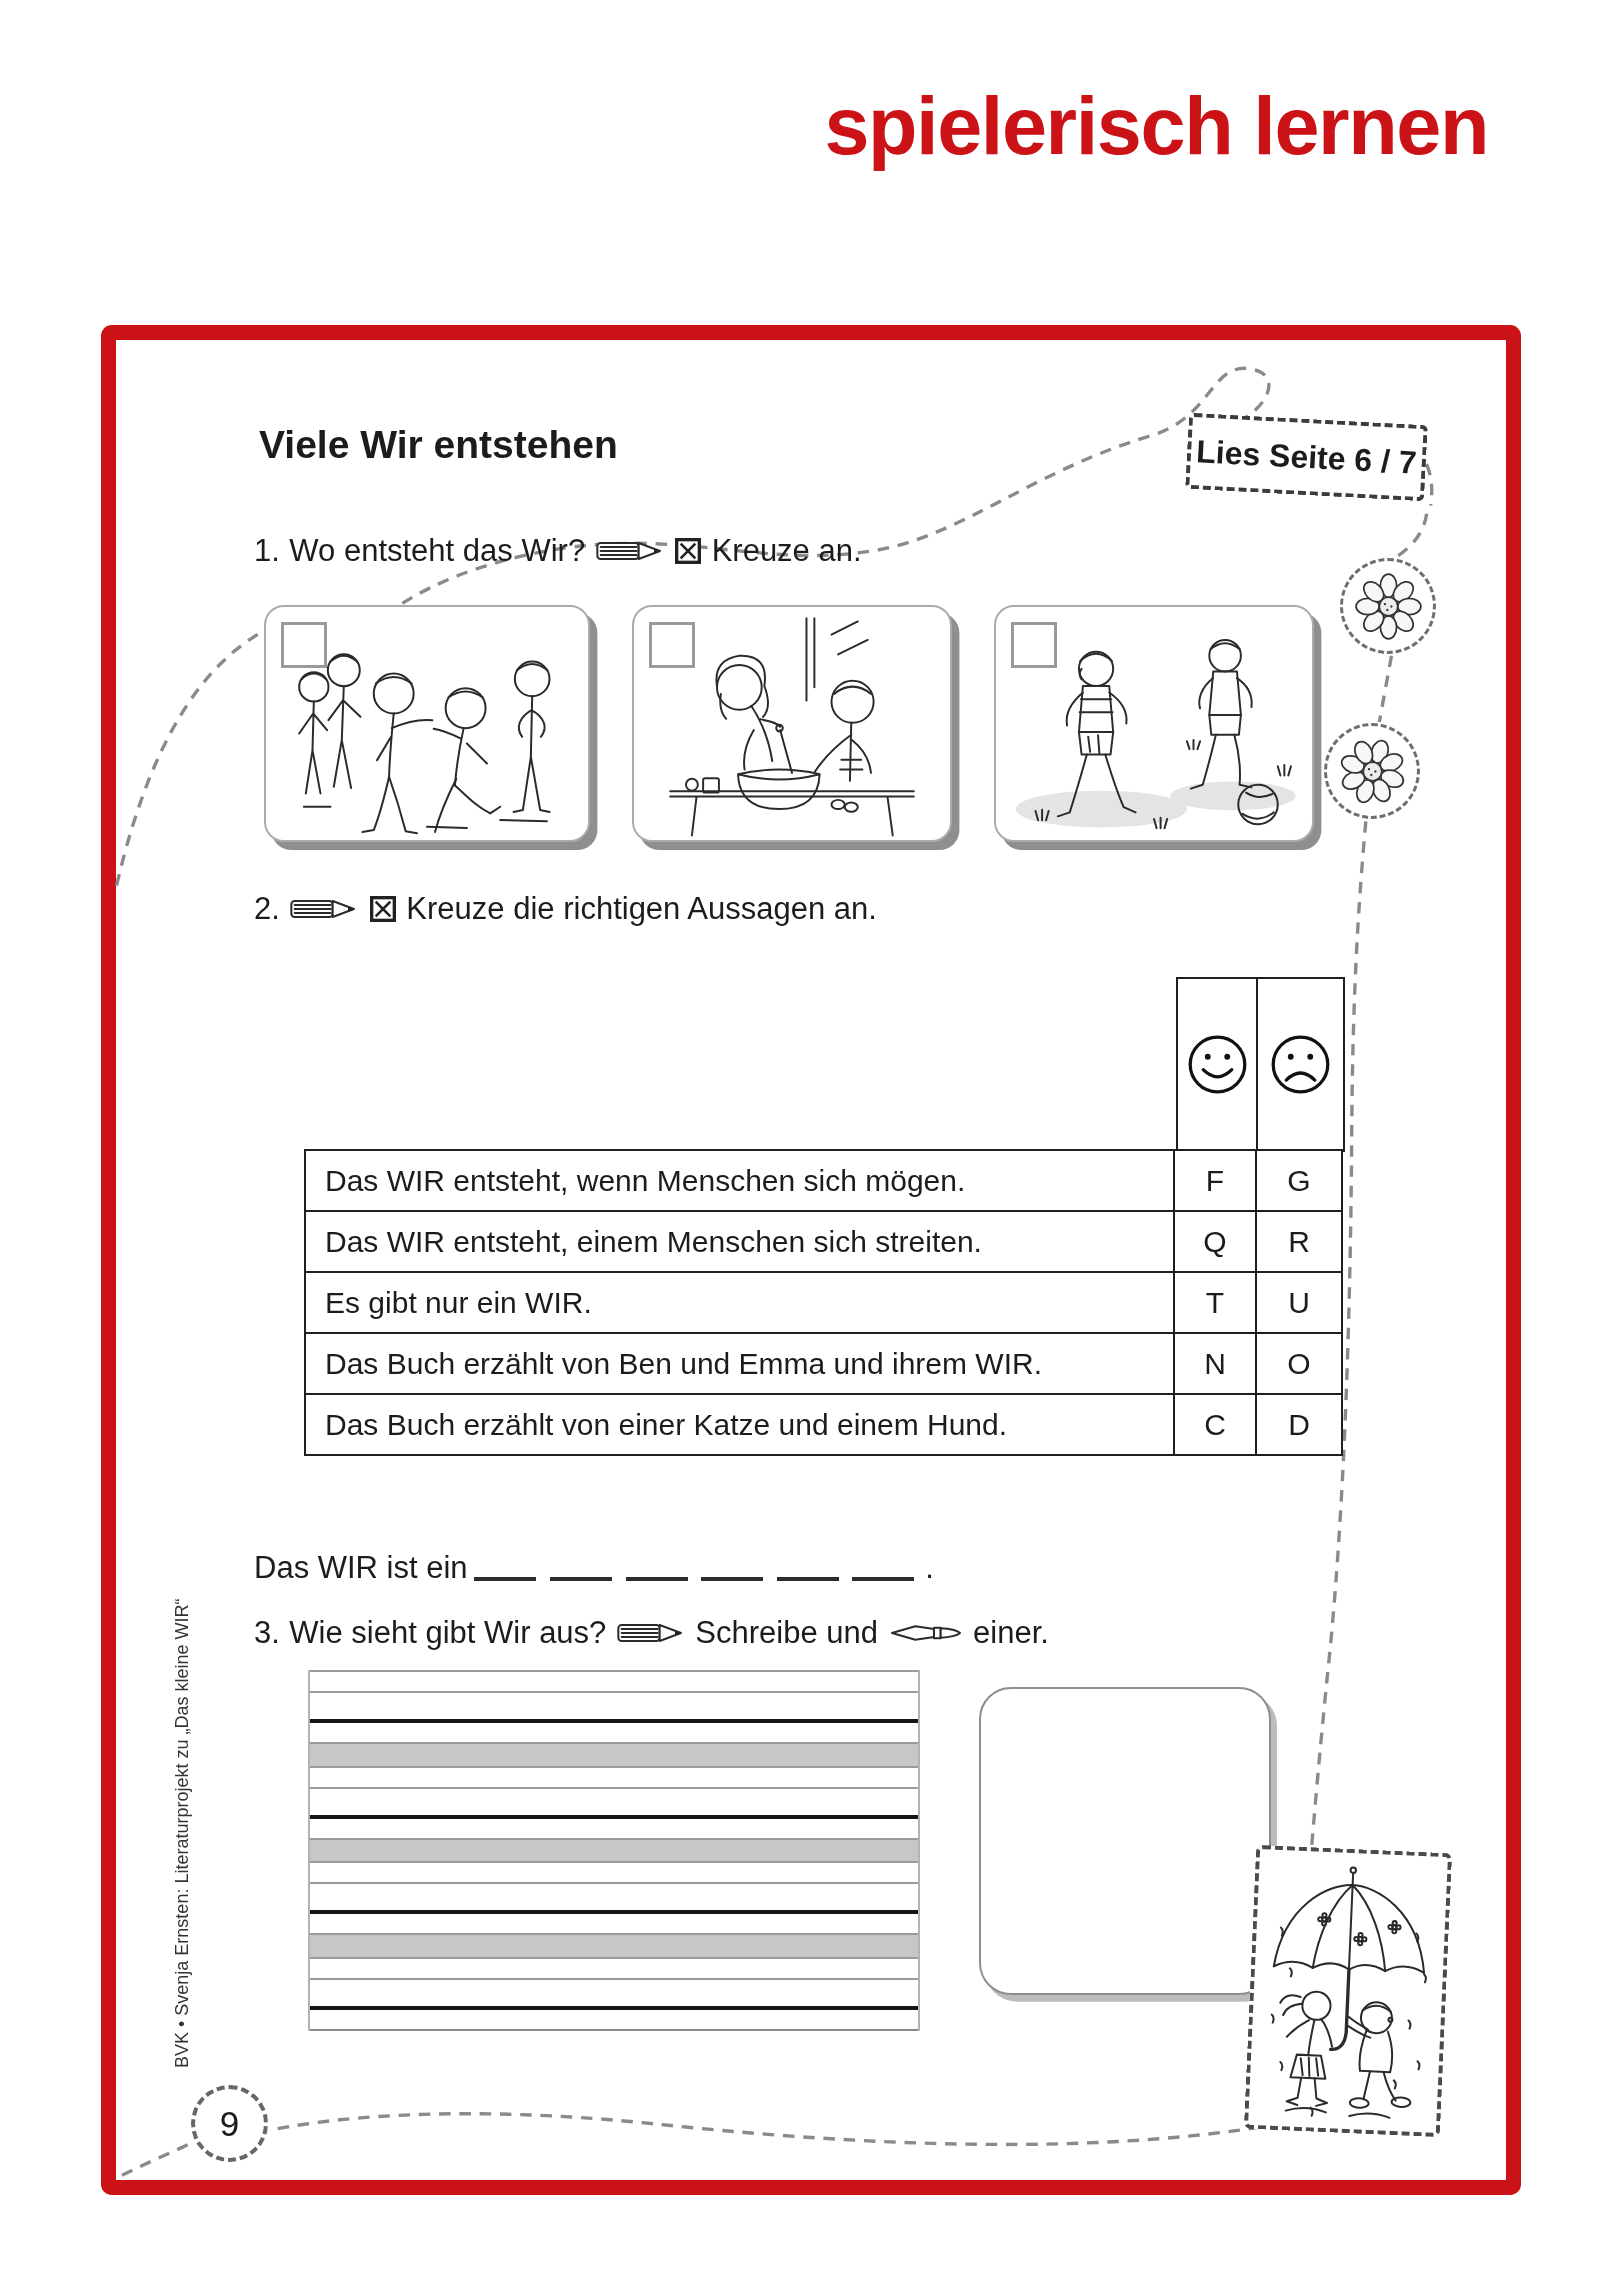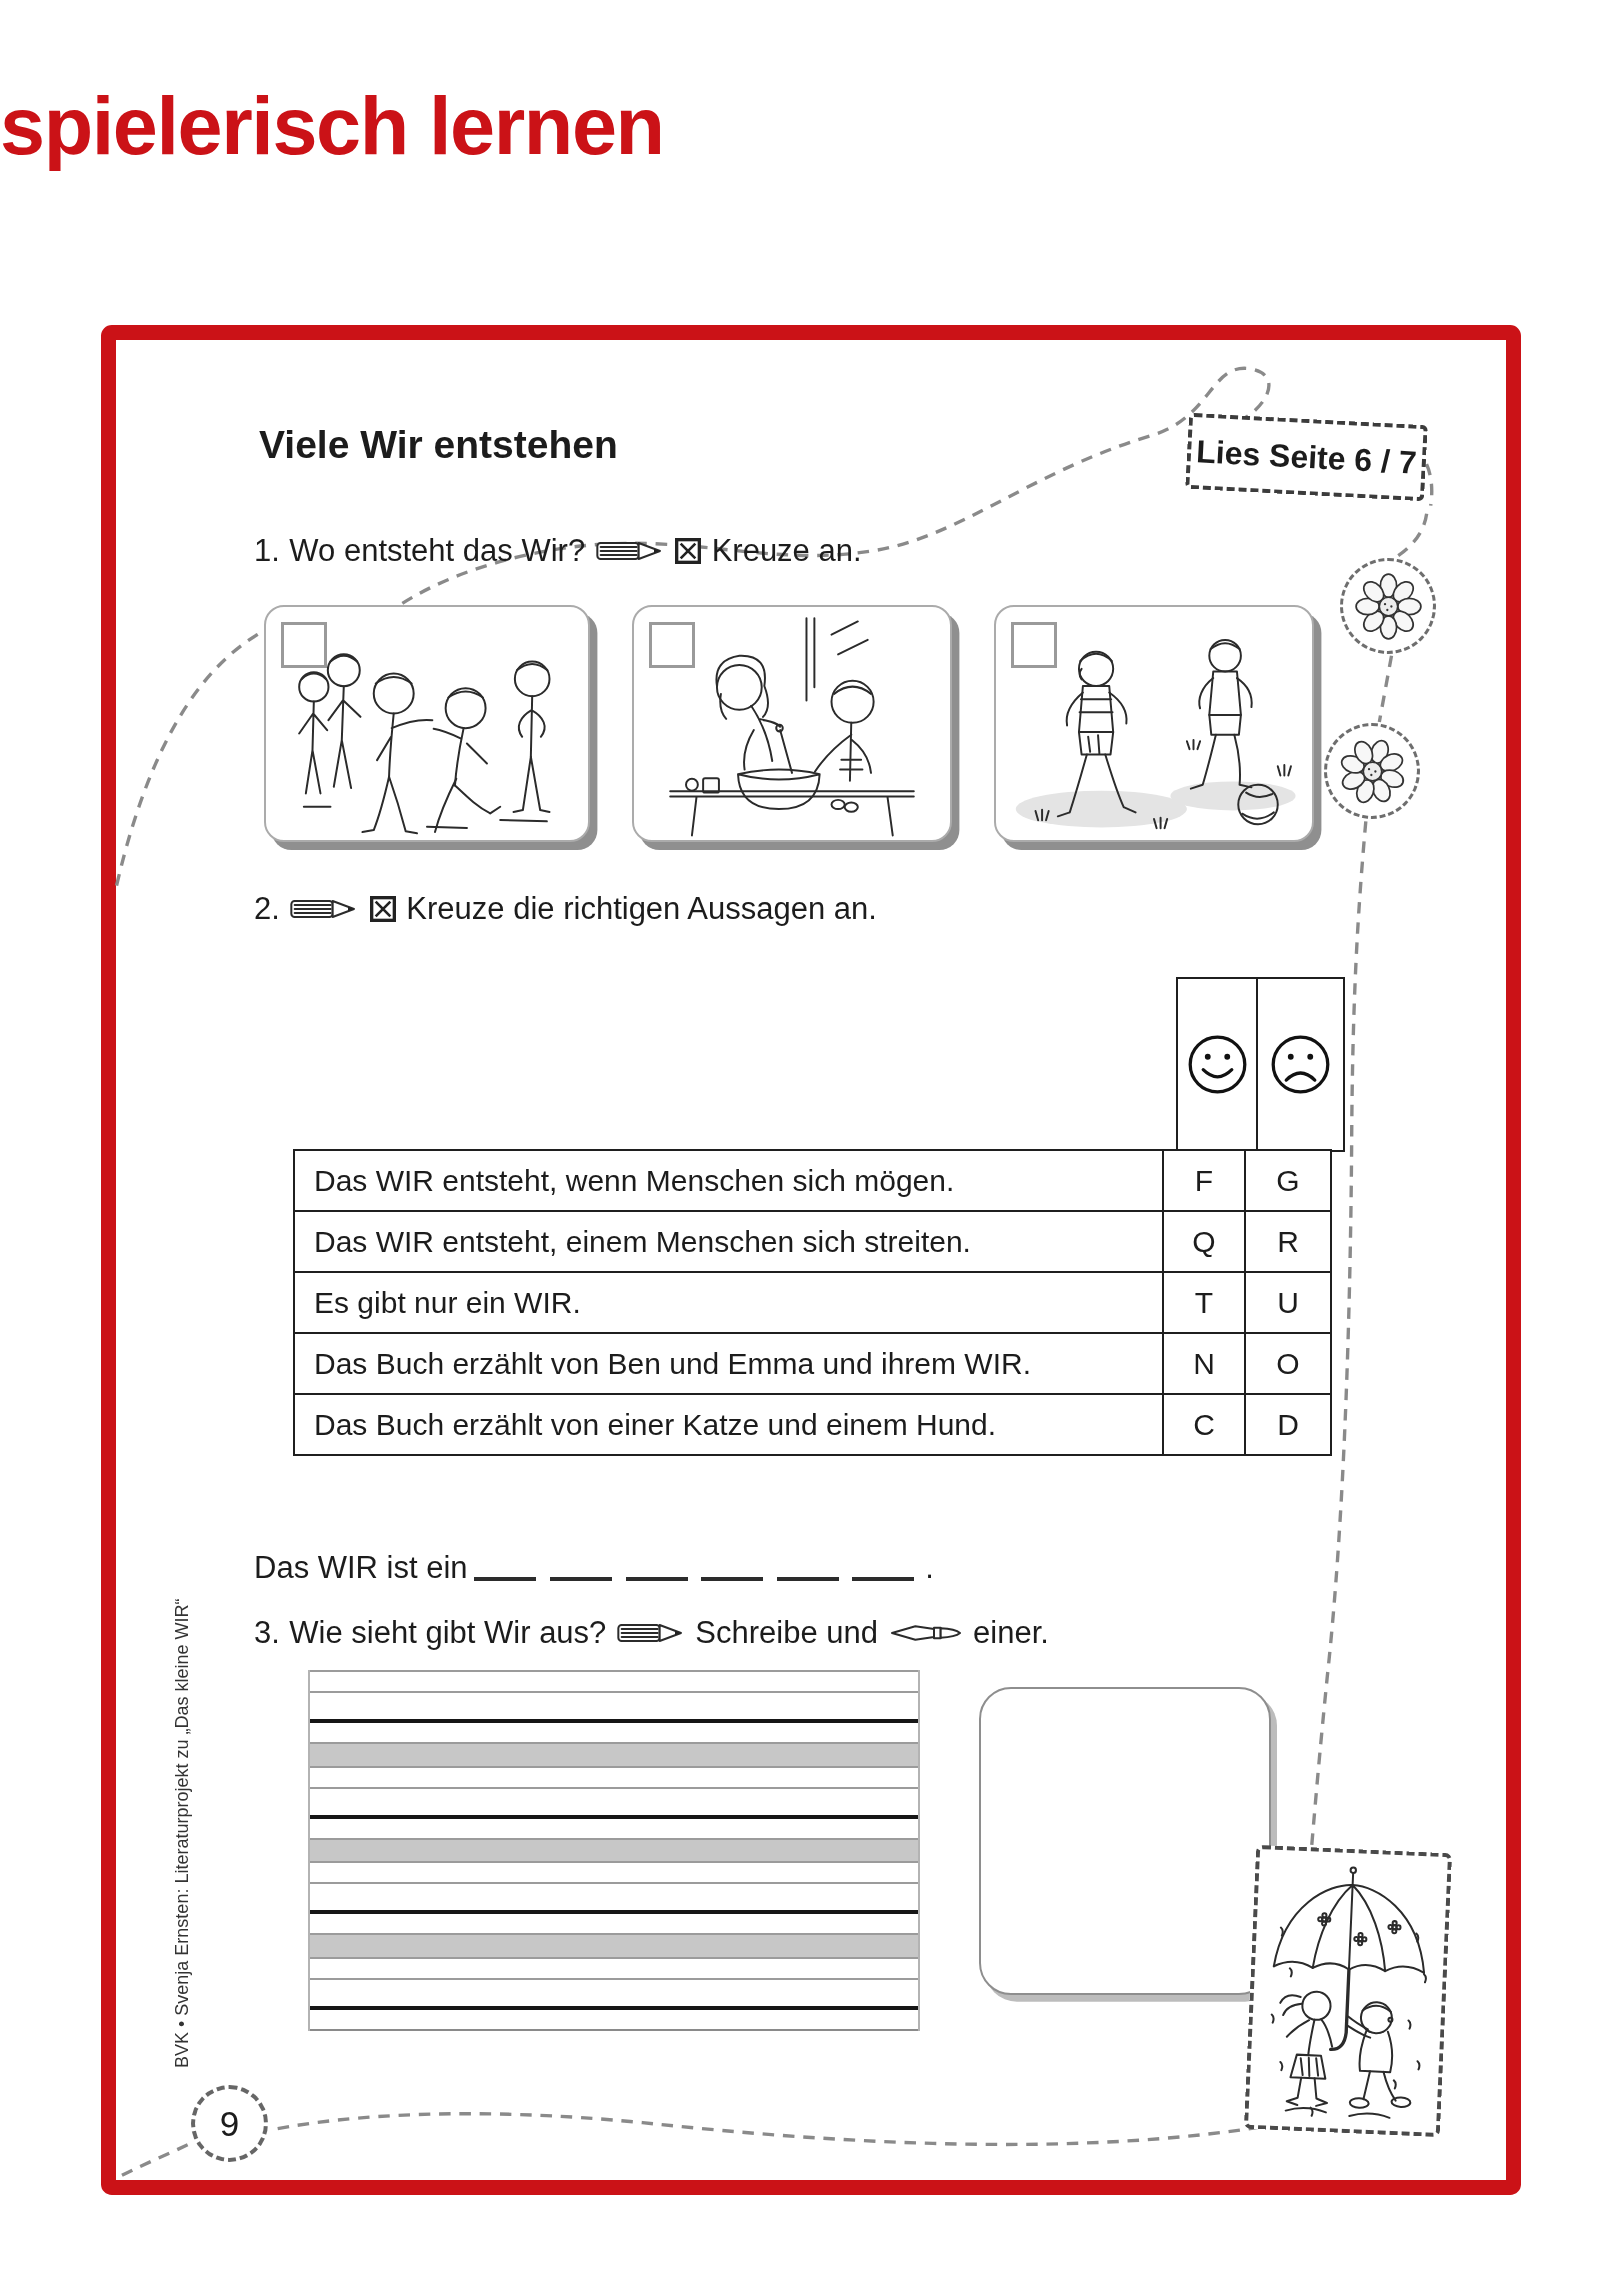--- a/index.html
+++ b/index.html
@@ -3,21 +3,21 @@
 <meta charset="utf-8">
 <style>
   :root{
     --accent-red:#cb1217; --text-black:#1c1c1c; --table-border:#1f1f1f;
     --line-gray:#9b9b9b; --band-gray:#c7c7c7; --baseline-black:#161616; --dash-gray:#8a8a8a;
   }
   *{box-sizing:border-box;}
   body{margin:0;background:#fff;font-family:"Liberation Sans",sans-serif;color:var(--text-black);}
   .page{position:relative;width:1623px;height:2295px;background:#fff;overflow:hidden;}
 
-  .main-title{position:absolute;left:0;top:80px;width:1488px;margin:0;text-align:left;
+  .main-title{position:absolute;left:0;top:80px;width:1488px;margin:0;text-align:right;
     font-size:81px;font-weight:700;letter-spacing:-1.4px;color:var(--accent-red);}
 
   .frame{position:absolute;left:101px;top:325px;width:1420px;height:1870px;
     border:15px solid var(--accent-red);border-radius:10.8px;background:#fff;}
 
   .decor-svg{position:absolute;left:0;top:0;width:1623px;height:2295px;pointer-events:none;}
 
   .ws-heading{position:absolute;left:254px;top:418px;margin:5px;font-size:39px;font-weight:700;}
 
   .lies-box{position:absolute;left:1187px;top:419px;width:239px;height:76px;
@@ -36,21 +36,21 @@
   .img-box-2{left:632px;width:320px;}
   .img-box-3{left:994px;width:320px;}
   .img-checkbox{position:absolute;left:15px;top:15px;width:46px;height:46px;border:3.4px solid #9a9a9a;background:#fff;}
   .scene-svg{position:absolute;left:0;top:0;width:100%;height:100%;border-radius:18px;}
 
   .hdr-cell{position:absolute;top:977px;height:175px;border:2.7px solid var(--table-border);
     background:#fff;display:flex;align-items:center;justify-content:center;}
   .hdr-happy{left:1176px;width:82px;}
   .hdr-sad{left:1256px;width:89px;}
 
-  .statements{position:absolute;left:293px;top:1149px;border-collapse:collapse;table-layout:fixed;width:1037px;}
+  .statements{position:absolute;left:304px;top:1149px;border-collapse:collapse;table-layout:fixed;width:1037px;}
   .statements td{border:2.7px solid var(--table-border);height:61px;font-size:30px;background:#fff;}
   .statements td.stmt{width:869px;padding-left:19px;}
   .statements td.letter{text-align:center;}
   .statements td.lh{width:82px;}
   .statements td.ls{width:86px;}
 
   .fill-line{position:absolute;left:254px;top:1550px;font-size:31px;display:flex;white-space:nowrap;}
   .fill-blank{display:inline-block;width:62px;height:31px;border-bottom:4px solid #2c2c2c;margin:0 6.8px;}
   .fill-suffix{margin-left:4px;}
 

